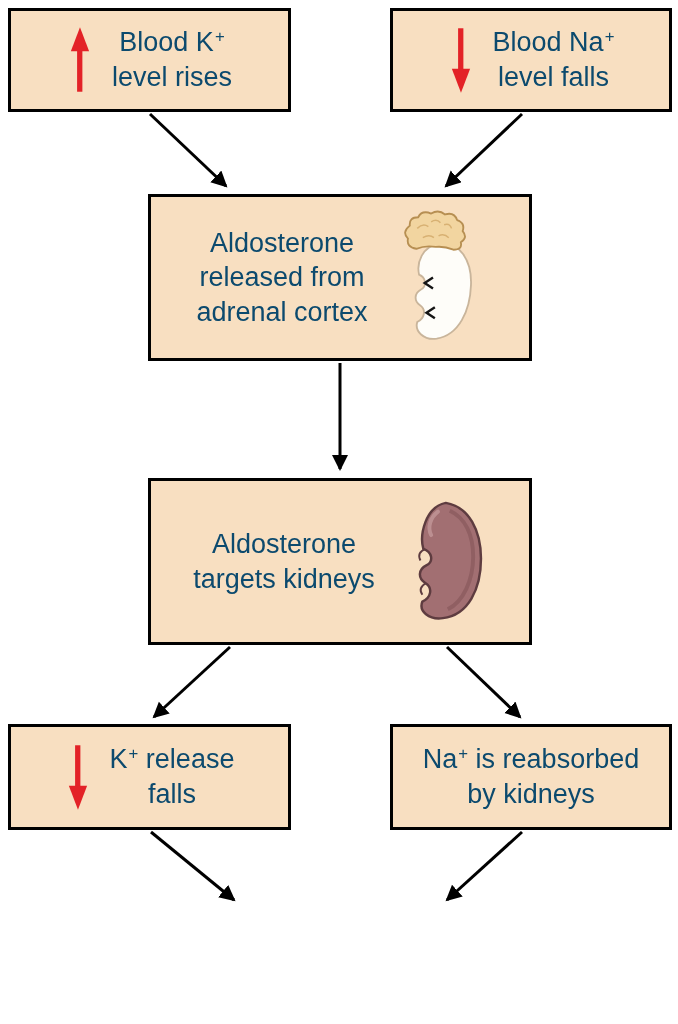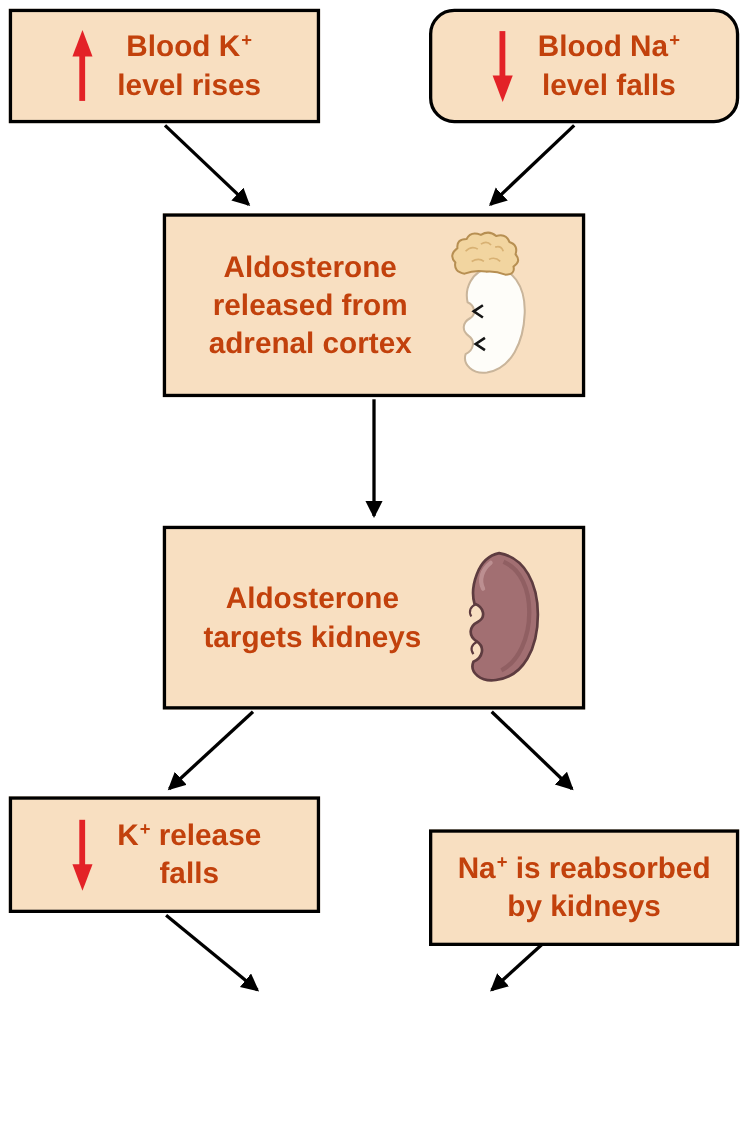--- a/index.html
+++ b/index.html
@@ -2,23 +2,22 @@
 <html><head>
 <meta charset="utf-8">
 <style>
   html, body { margin: 0; padding: 0; background: #ffffff; }
   .canvas {
     position: relative;
     width: 678px;
     height: 948px;
     background: #ffffff;
     font-family: "Liberation Sans", sans-serif;
-    color: #c2410c;
+    color: #0c4a6e;
     overflow: hidden;
-    font-weight: bold;
   }
   .connectors {
     position: absolute;
     left: 0; top: 0;
     width: 678px; height: 1024px;
     pointer-events: none;
   }
   .box {
     position: absolute;
     box-sizing: border-box;
@@ -34,25 +33,25 @@
   .label { display: inline-block; }
   .label sup {
     font-size: 62%;
     line-height: 0;
     vertical-align: baseline;
     position: relative;
     top: -0.55em;
     margin-left: 1px;
   }
   .pos-b1 { left: 8px;   top: 8px;   width: 283px; height: 104px; gap: 20px; }
-  .pos-b2 { left: 390px; top: 8px;   width: 282px; height: 104px; gap: 20px; border-radius: 23px; }
+  .pos-b2 { left: 390px; top: 8px;   width: 282px; height: 104px; gap: 20px; }
   .pos-b3 { left: 148px; top: 194px; width: 384px; height: 167px; gap: 14px; }
   .pos-b4 { left: 148px; top: 478px; width: 384px; height: 167px; gap: 14px; }
   .pos-b5 { left: 8px;   top: 724px; width: 283px; height: 106px; gap: 20px; }
-  .pos-b6 { left: 390px; top: 724px; width: 282px; height: 106px; margin-top: 30px; }
+  .pos-b6 { left: 390px; top: 724px; width: 282px; height: 106px; }
   .pos-b7 { left: 159px; top: 908px; width: 361px; height: 107px; }
   .red-arrow { flex: 0 0 auto; }
   .illus { flex: 0 0 auto; }
 </style>
 </head>
 <body>
 
 <div class="canvas">
 
   <svg class="connectors" viewBox="0 0 678 1024">

